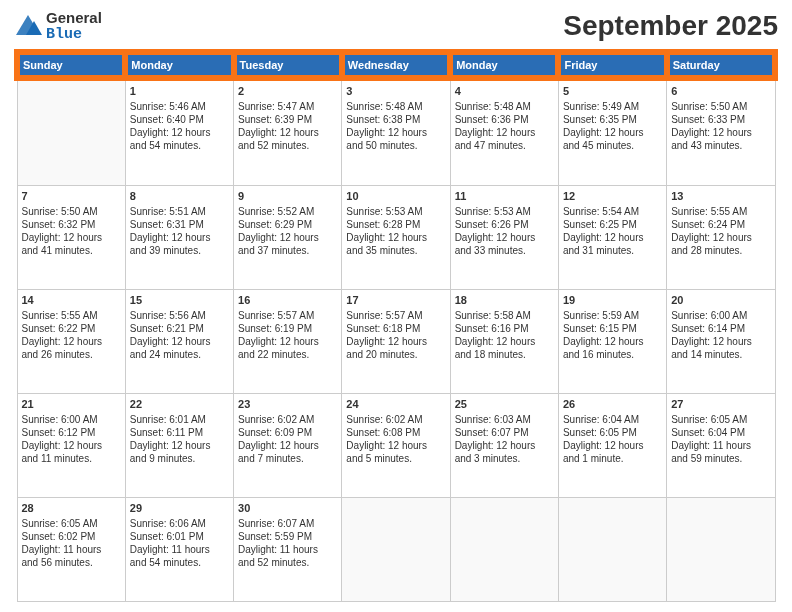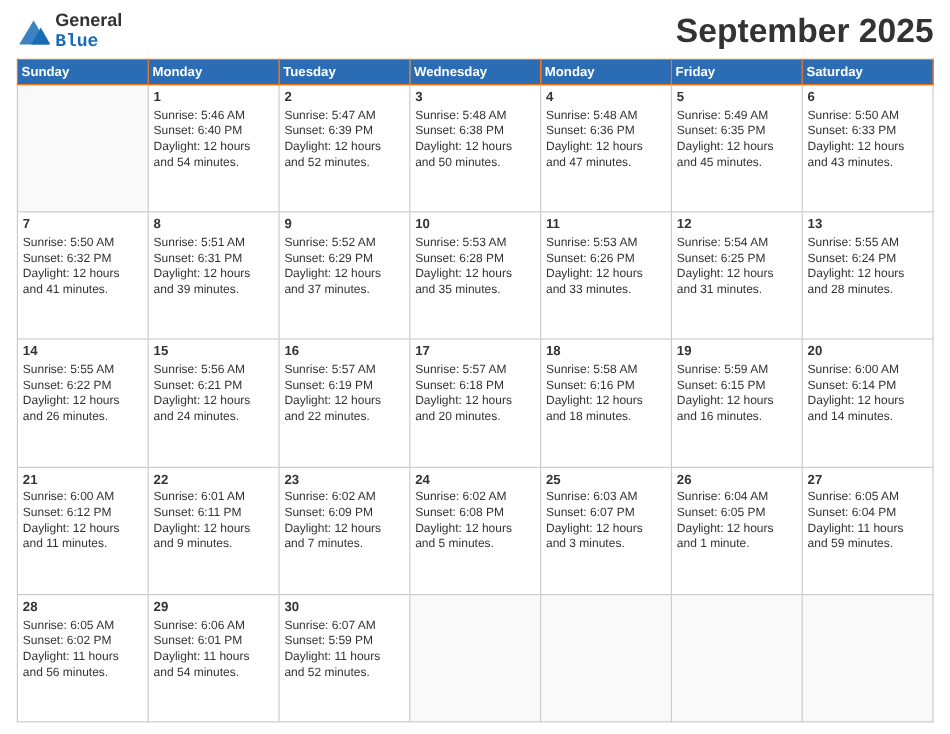--- a/index.html
+++ b/index.html
@@ -18,21 +18,21 @@
       flex-direction: column;
     }
     .header {
       display: flex;
       justify-content: space-between;
       align-items: flex-start;
       margin-bottom: 6px;
     }
     .logo {
       display: flex;
-      align-items: flex-end;
+      align-items: center;
       gap: 4px;
     }
     .logo-text {
       display: flex;
       flex-direction: column;
       line-height: 1.1;
     }
     .logo-general {
       font-size: 15px;
       font-weight: bold;
@@ -66,21 +66,21 @@
       border-collapse: collapse;
       width: 100%;
       table-layout: fixed;
     }
     .calendar th {
       background-color: #2a6db5;
       color: white;
       font-size: 11px;
       font-weight: bold;
       padding: 4px 3px;
-      border: 1px solid #f97316;
+      border: 6px solid #f97316;
       text-align: left;
     }
     .calendar td {
       border: 1px solid #ccc;
       vertical-align: top;
       padding: 3px 4px;
       font-size: 9px;
       color: #333;
       line-height: 1.35;
     }

